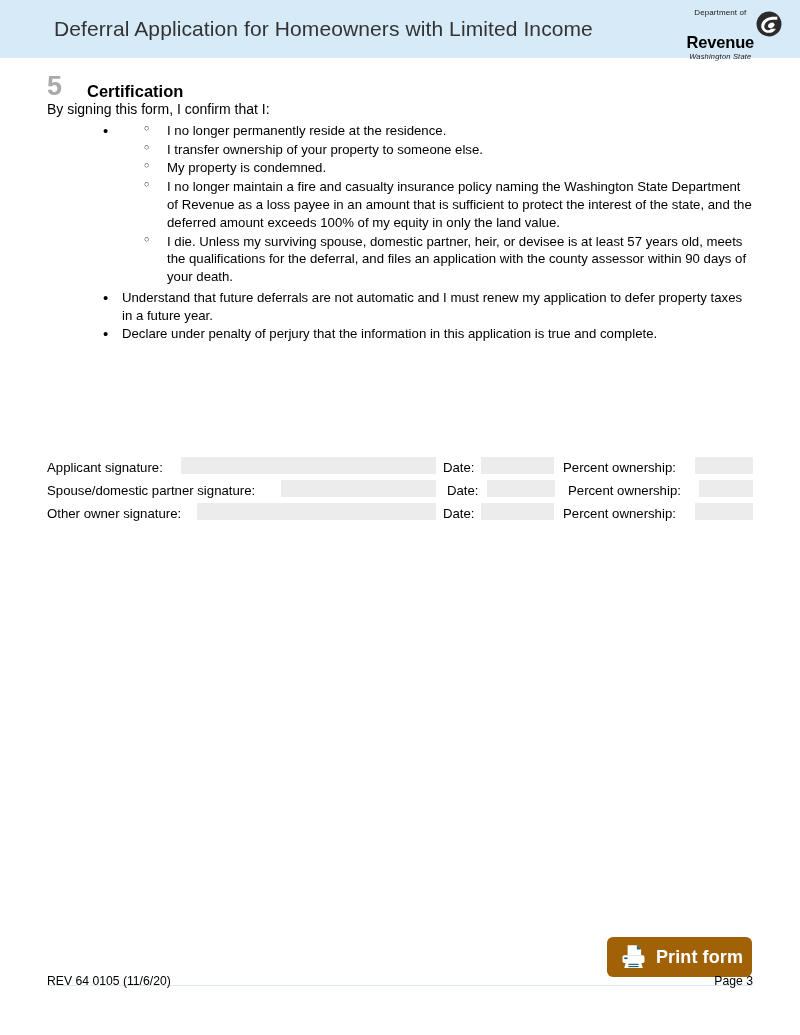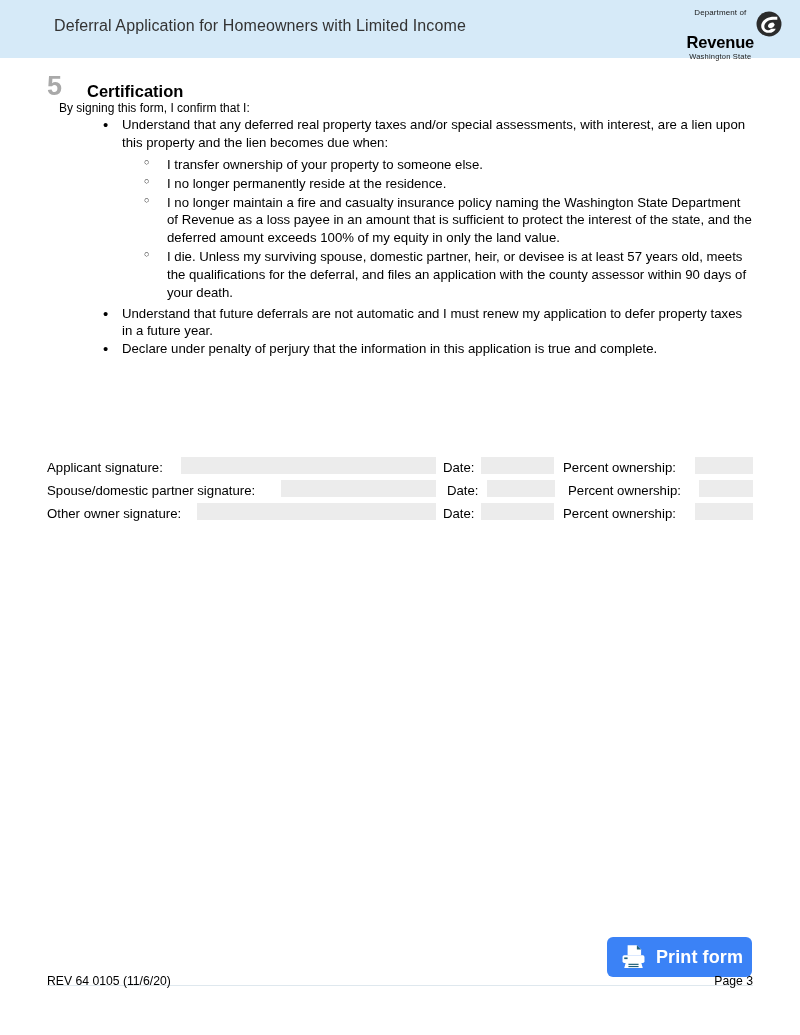--- a/index.html
+++ b/index.html
@@ -23,21 +23,21 @@
     top: 0;
     width: 800px;
     height: 58px;
     background: #d6eaf8;
     box-sizing: border-box;
   }
   .header-title {
     position: absolute;
     left: 54px;
     top: 17px;
-    font-size: 16px;
+    font-size: 21px;
     color: #333333;
     letter-spacing: .1px;
     white-space: nowrap;
   }
 
   
   .logo-wrap {
     position: absolute;
     right: 18px;
     top: 9px;
@@ -63,20 +63,21 @@
     color: #000000;
     display: block;
     letter-spacing: -.2px;
     margin-top: 17px;
   }
   .logo-state {
     font-size: 7.5px;
     color: #1a1a1a;
     display: block;
     margin-top: 2px;
+    font-style: italic;
     letter-spacing: .2px;
   }
   .logo-mark {
     position: absolute;
     right: 0;
     top: 2px;
     width: 26px;
     height: 26px;
   }
 
@@ -105,23 +106,23 @@
     font-size: 16.5px;
     font-weight: bold;
     color: #000000;
     line-height: 1;
     position: relative;
     top: -1px;
     margin-left: 20px;
   }
 
   .intro-line {
-    font-size: 12px;
+    font-size: 14px;
     line-height: 1.2;
-    margin: 0 0 1px 12px;
+    margin: 0 0 1px 0;
   }
 
   
   ul.lvl1 {
     list-style: none;
     margin: 0;
     padding: 0;
   }
   ul.lvl1 > li {
     position: relative;
@@ -184,21 +185,21 @@
     background: #ececec;
   }
 
   
   .print-btn {
     position: absolute;
     left: 607px;
     top: 937px;
     width: 145px;
     height: 40px;
-    background: #3b82f6;
+    background: #a16207;
     border-radius: 6px;
     display: flex;
     align-items: center;
     cursor: pointer;
     box-sizing: border-box;
     padding-left: 13px;
   }
   .printer-icon {
     width: 27px;
     height: 26px;
@@ -256,28 +257,30 @@
   <div class="section-head">
     <span class="section-num">5</span>
     <span class="section-title">Certification</span>
   </div>
 
   <p class="intro-line">By signing this form, I confirm that I:</p>
 
   <ul class="lvl1">
 
     <li>
-      <span>Understand that any deferred real property taxes and/or special assessments, with interest, are a lien upon this property and the lien becomes due when:</span>
 
       <ul class="lvl2">
         <li>
+          <span>I no longer permanently reside at the residence.</span>
+        </li>
+        <li>
           <span>I transfer ownership of your property to someone else.</span>
         </li>
         <li>
-          <span>I no longer permanently reside at the residence.</span>
+          <span>My property is condemned.</span>
         </li>
         <li>
           <span>I no longer maintain a fire and casualty insurance policy naming the Washington State Department of Revenue as a loss payee in an amount that is sufficient to protect the interest of the state, and the deferred amount exceeds 100% of my equity in only the land value.</span>
         </li>
         <li>
           <span>I die. Unless my surviving spouse, domestic partner, heir, or devisee is at least 57 years old, meets the qualifications for the deferral, and files an application with the county assessor within 90 days of your death.</span>
         </li>
       </ul>
     </li>
 

